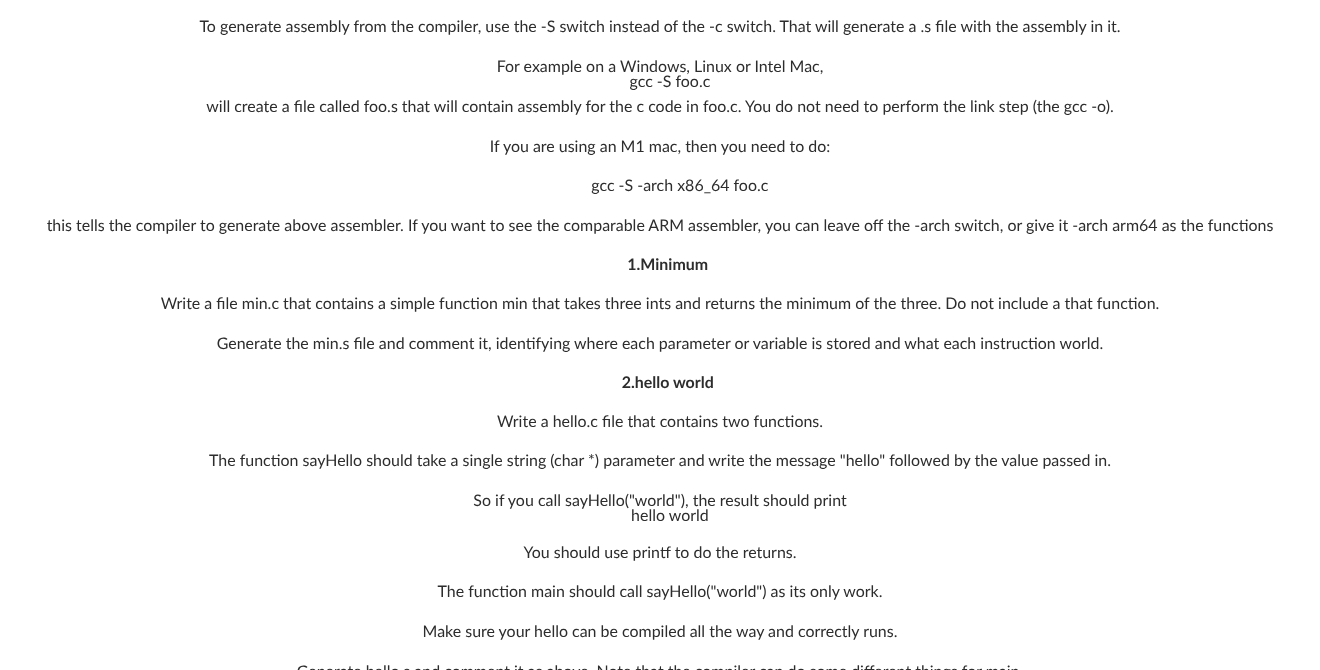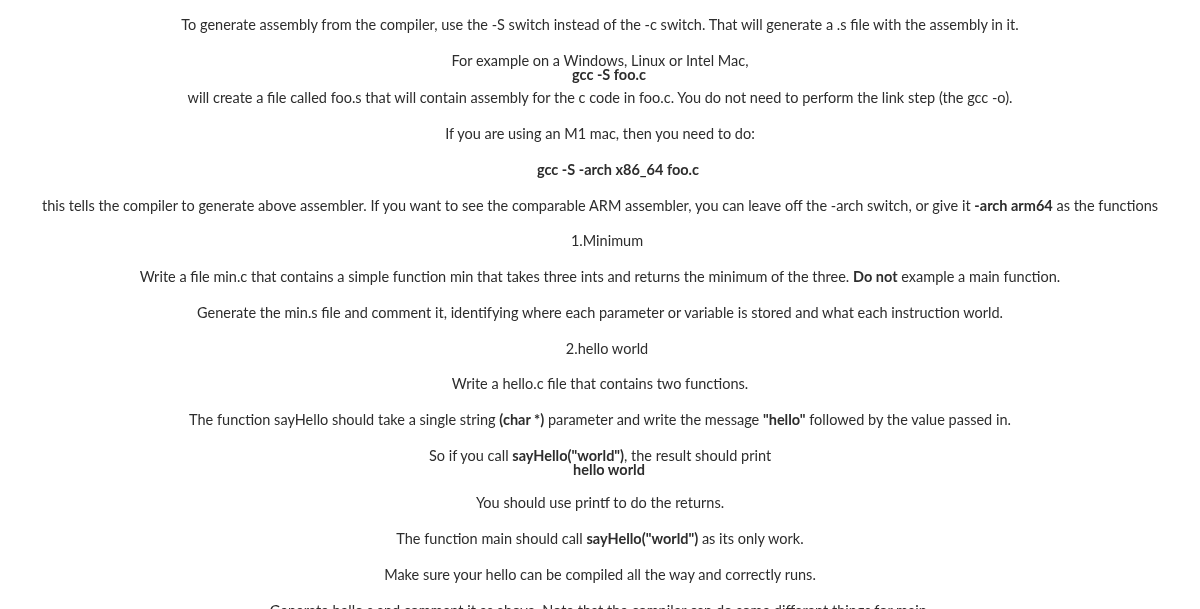--- a/index.html
+++ b/index.html
@@ -22,23 +22,24 @@
     .indent-1 {
       padding-left: 18px;
       margin-bottom: 2px;
       margin-top: -10px;
     }
     .indent-2 {
       padding-left: 36px;
     }
     .indent-list {
       padding-left: 14px;
+      font-weight: bold;
     }
     .bold {
-      font-weight: 700;
+      font-weight: 400;
     }
     .no-bottom-margin {
       margin-bottom: 2px;
     }
     .tight-top {
       margin-top: 2px;
     }
     .list-number {
       display: inline-block;
     }
@@ -58,21 +59,21 @@
 
 <p>
   <span>this tells the compiler to generate above assembler.  If you want to see the comparable ARM assembler, you can leave off the -arch switch, or give it </span><span class="bold">-arch arm64</span><span> as the functions</span>
 </p>
 
 <p class="indent-list">
   <span class="list-number">1.  </span><span>Minimum</span>
 </p>
 
 <p>
-  <span>Write a file min.c that contains a simple function min that takes three ints and returns the minimum of the three. </span><span class="bold">Do not</span><span> example a main function.</span>
+  <span>Write a file min.c that contains a simple function min that takes three ints and returns the minimum of the three. </span><span class="bold">Do not</span><span> include a that function.</span>
 </p>
 
 <p>Generate the min.s file and comment it, identifying where each parameter or variable is stored and what each instruction world.</p>
 
 <p class="indent-list">
   <span class="list-number">2.  </span><span>hello world</span>
 </p>
 
 <p>Write a hello.c file that contains two functions.</p>
 

